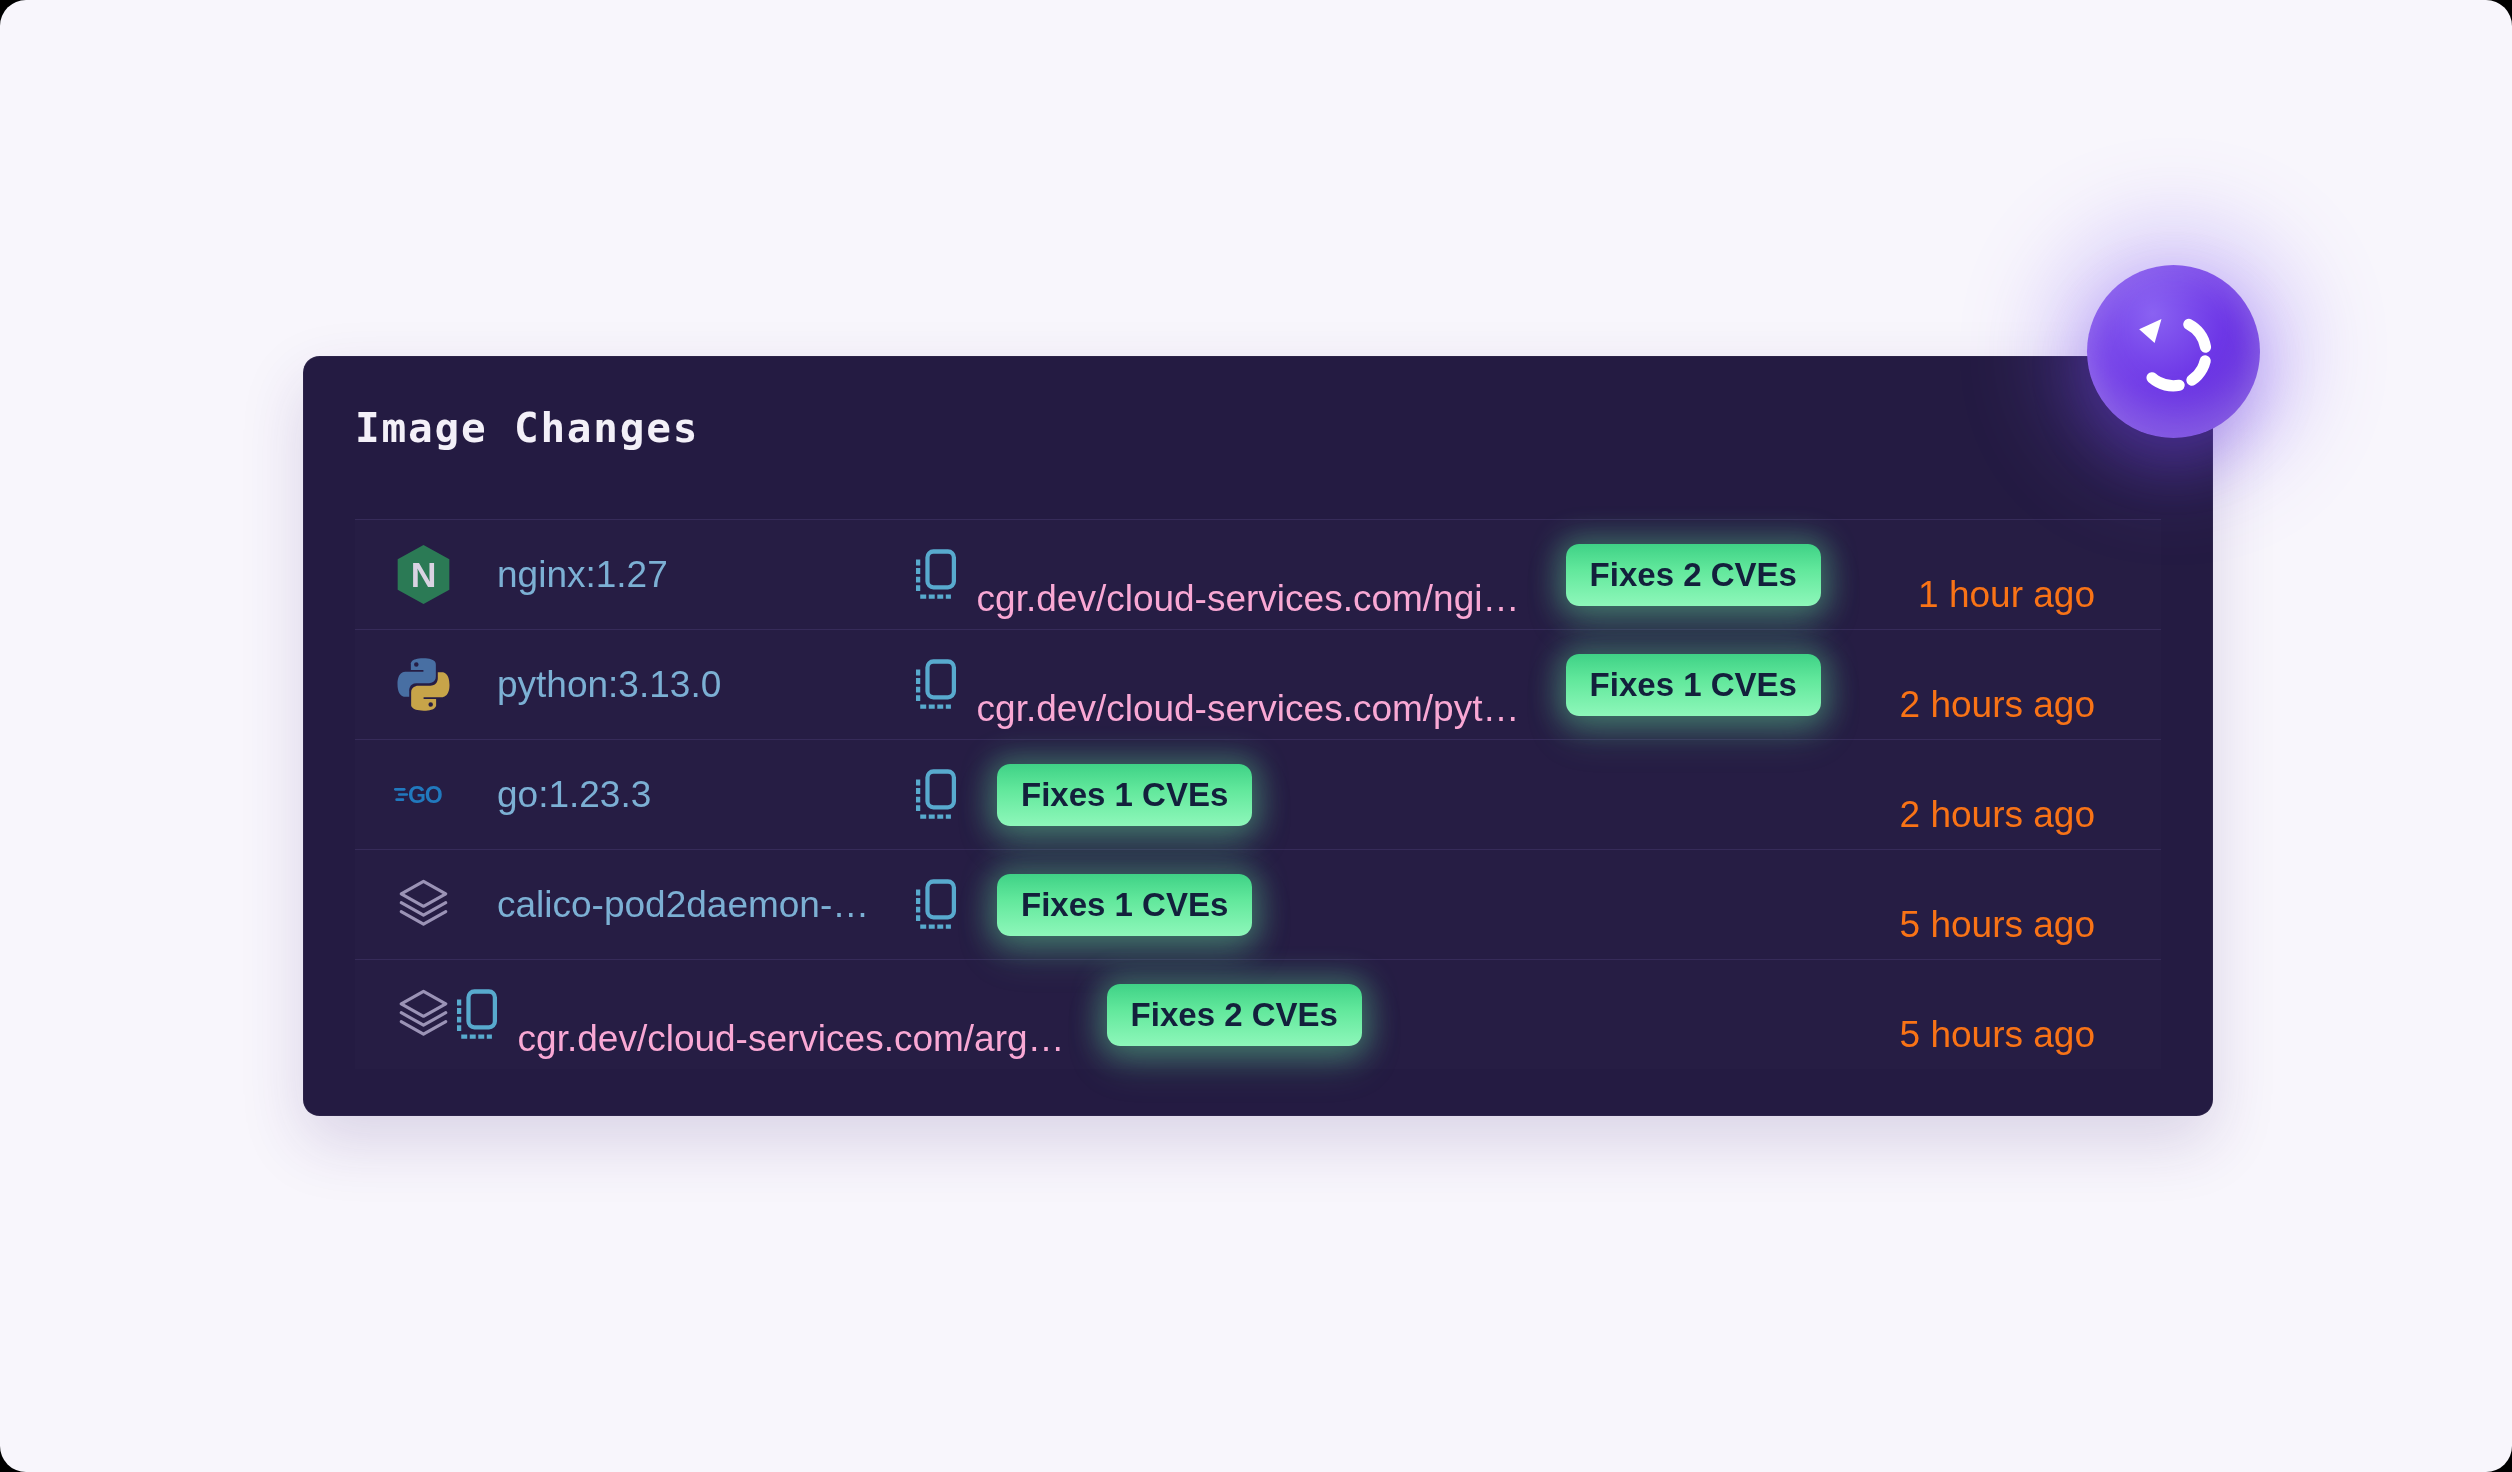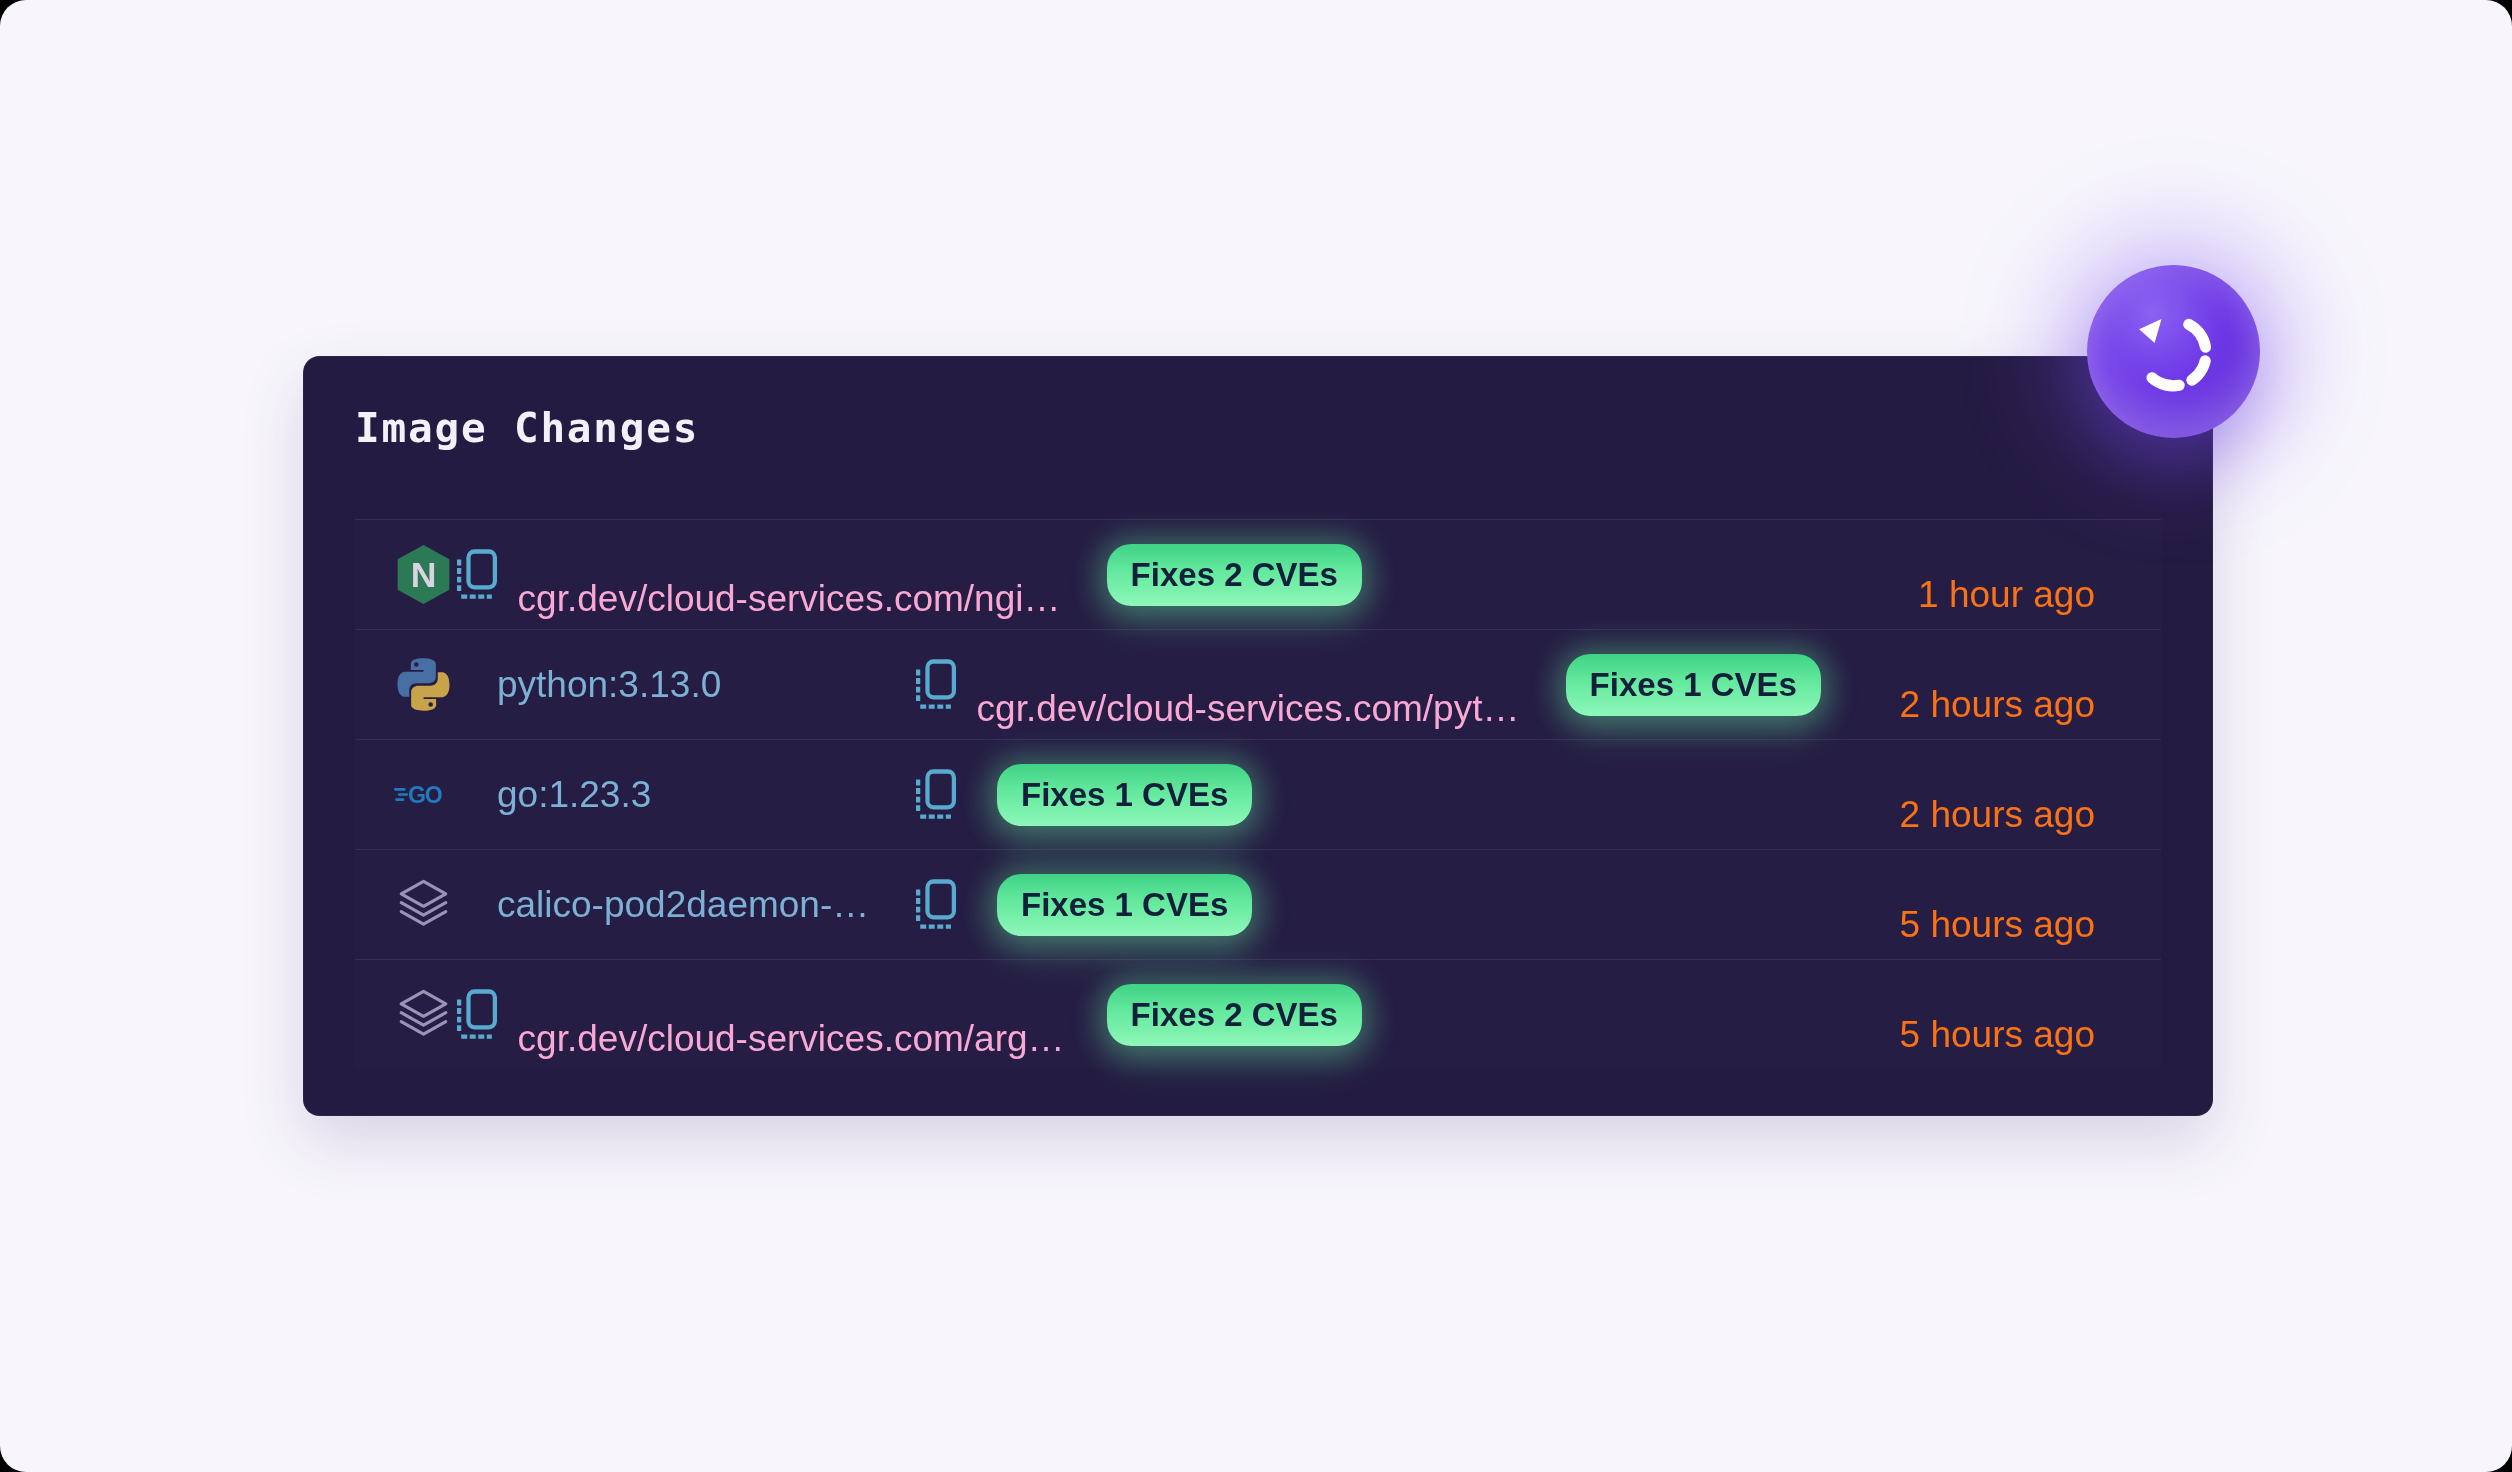--- a/index.html
+++ b/index.html
@@ -57,21 +57,21 @@
     display:flex;align-items:center;justify-content:center;
   }
   .cell-url{
     margin-left:16.6px;width:552px;flex:0 0 auto;
     font-size:37px;color:#f9a8d4;white-space:nowrap;overflow:hidden;margin-top:48px;
   }
   .badge{
     margin-left:37px;flex:0 0 auto;
     height:62px;padding:0 24px;
     display:flex;align-items:center;justify-content:center;
-    border-radius:24px;
+    border-radius:13px;
     font-size:33px;font-weight:700;color:#13203c;
     background:linear-gradient(180deg,#3fd286 0%,#62e89c 42%,#8ef7ba 100%);
     box-shadow:0 0 28px 9.2px rgba(98,232,156,.30),
                0 16.6px 40px rgba(98,232,156,.22);
     cursor:pointer;
   }
   .cell-time{
     margin-left:auto;margin-right:66px;
     font-size:37px;color:#f97316;white-space:nowrap;margin-top:41px;
   }
@@ -100,20 +100,21 @@
 
     <div class="rows">
 
       <div class="row">
         <span class="cell-icon">
           <svg width="57" height="63" viewBox="0 0 64 70">
             <polygon points="32,2 61,18 61,52 32,68 3,52 3,18" fill="#2b7a55"></polygon>
             <text x="32" y="49" text-anchor="middle" font-size="40" font-weight="700" fill="#d9d3e2" font-family="Liberation Sans, sans-serif">N</text>
           </svg>
         </span>
+        <span class="cell-name">nginx:1.27</span>
         <span class="cell-copy">
           <svg width="46" height="55" viewBox="0 0 54 60">
             <rect x="17" y="3" width="31" height="42" rx="7" fill="none" stroke="#58aace" stroke-width="5"></rect>
             <line x1="6" y1="15" x2="6" y2="50" stroke="#58aace" stroke-width="5" stroke-dasharray="2 8" stroke-linecap="square"></line>
             <line x1="11" y1="56" x2="42" y2="56" stroke="#58aace" stroke-width="5" stroke-dasharray="2 8" stroke-linecap="square"></line>
           </svg>
         </span>
         <span class="cell-url">cgr.dev/cloud-services.com/ngi…</span>
         <span class="badge">Fixes 2 CVEs</span>
         <span class="cell-time">1 hour ago</span>

